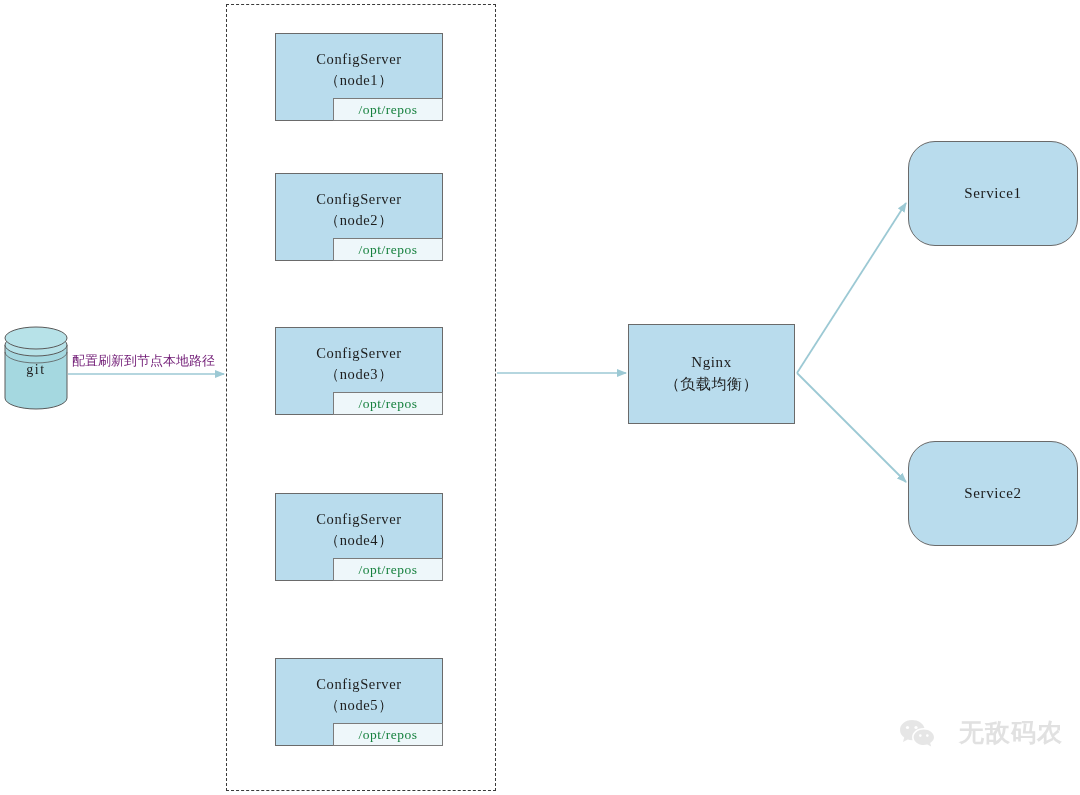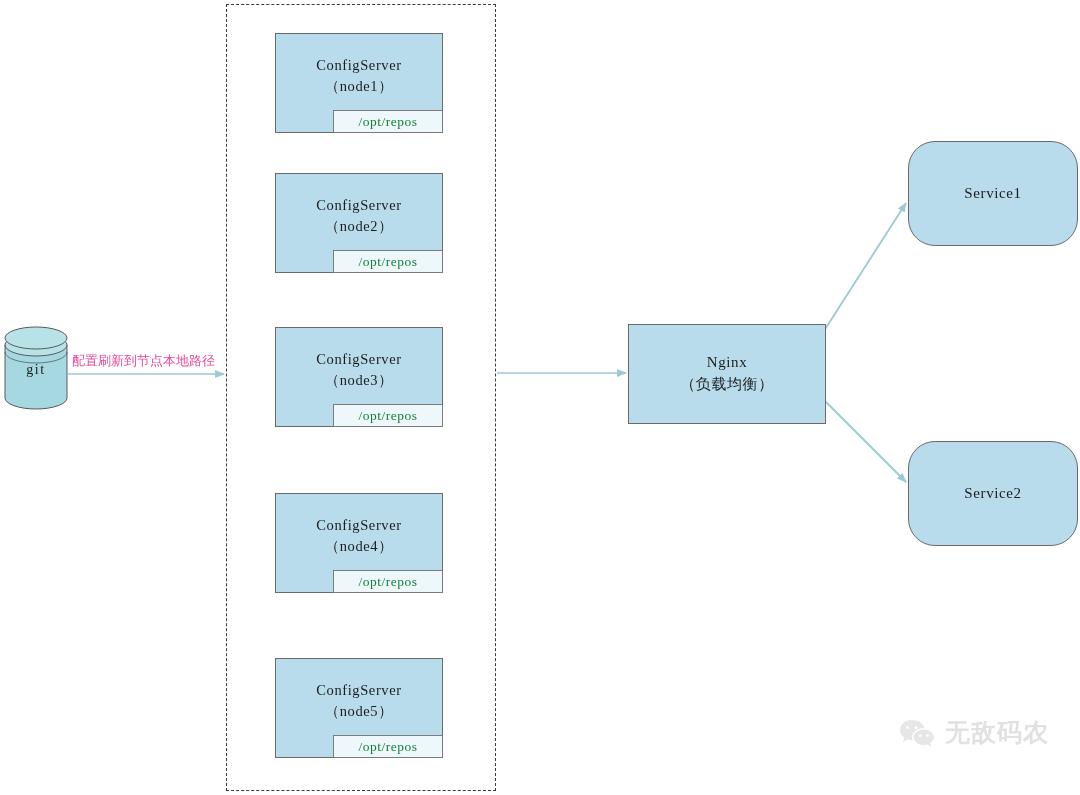--- a/index.html
+++ b/index.html
@@ -38,21 +38,21 @@
     font-size: 15px;
     line-height: 1.45;
     letter-spacing: 0.6px;
     text-align: center;
   }
   .node .line {
     white-space: nowrap;
   }
   .cfg-node {
     width: 168px;
-    height: 100px;
+    height: 88px;
     padding-bottom: 14px;
     font-size: 14.5px;
   }
   .repos-box {
     position: absolute;
     right: -1px;
     bottom: -1px;
     width: 110px;
     height: 23px;
     box-sizing: border-box;
@@ -71,21 +71,21 @@
     top: 4px;
     width: 270px;
     height: 787px;
     box-sizing: border-box;
     border: 1.6px dashed #3a3a3a;
     background: transparent;
   }
   .nginx-node {
     left: 628px;
     top: 324px;
-    width: 198px;
+    width: 167px;
     height: 100px;
   }
   .svc-node {
     width: 170px;
     height: 105px;
     font-size: 15px;
     border-radius: 27px;
   }
   .git-label {
     position: absolute;
@@ -95,31 +95,31 @@
     text-align: center;
     font-size: 14px;
     letter-spacing: 1.5px;
     color: #1c1c1c;
   }
   .edge-label {
     position: absolute;
     left: 72px;
     top: 352px;
     font-size: 13px;
-    color: #ec4899;
+    color: #701a75;
     white-space: nowrap;
     font-family: "DejaVu Sans", "Liberation Sans", sans-serif;
   }
   .watermark {
     position: absolute;
     left: 898px;
     top: 716px;
     display: flex;
     align-items: center;
-    gap: 9px;
+    gap: 23px;
     opacity: 0.55;
   }
   .wm-text {
     font-size: 25px;
     font-weight: bold;
     color: #c9c9c9;
     letter-spacing: 1px;
     font-family: "DejaVu Sans", "Liberation Sans", sans-serif;
   }
 </style>

